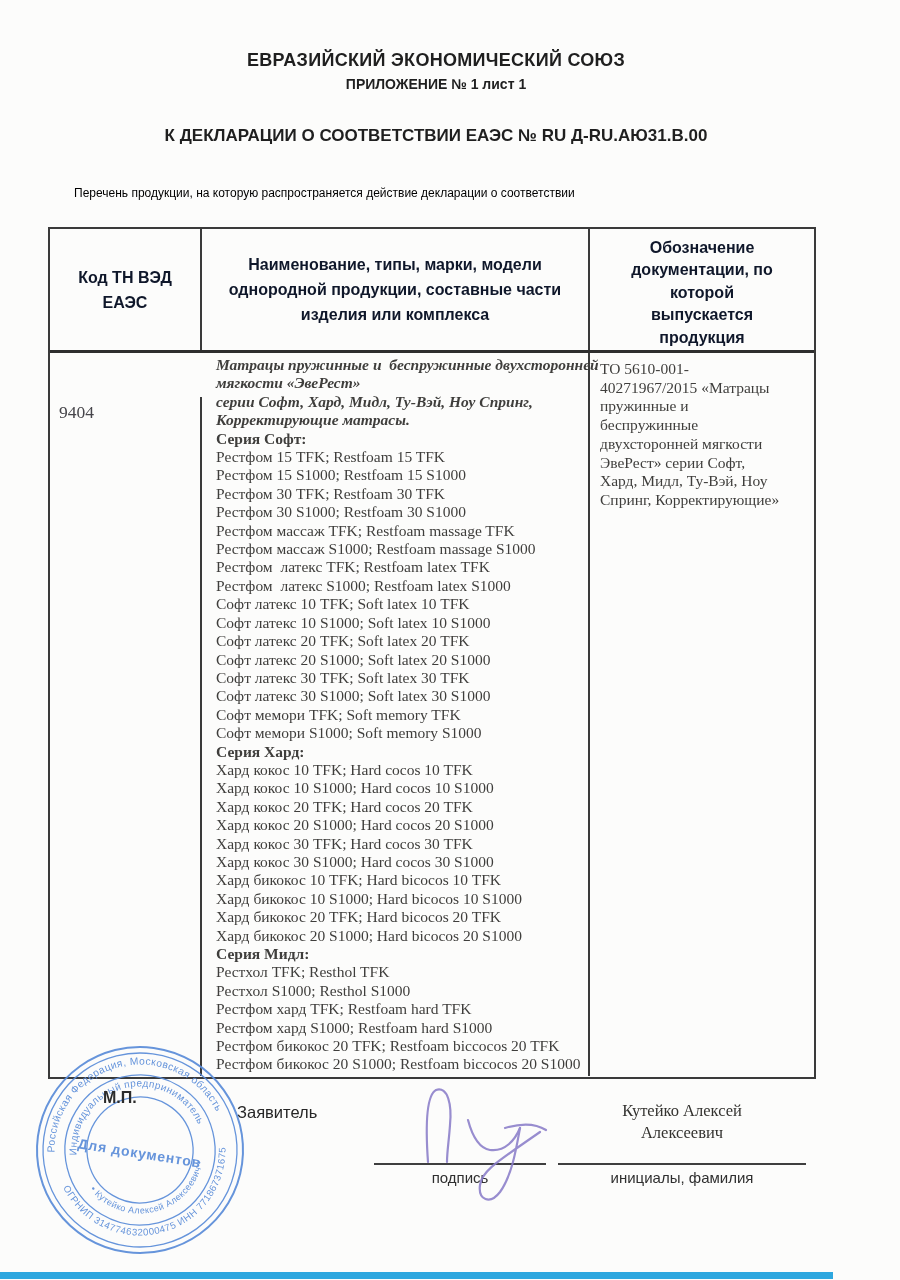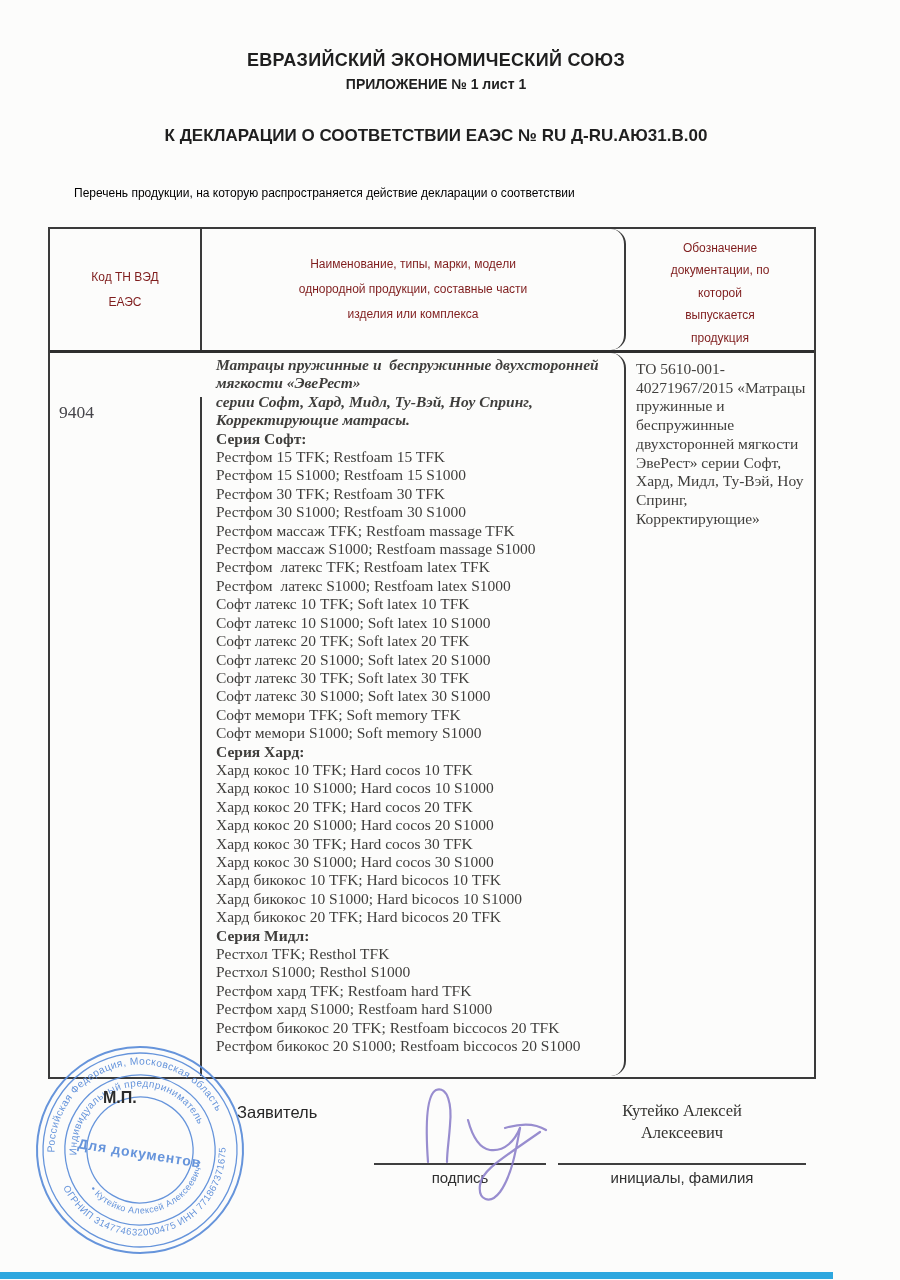--- a/index.html
+++ b/index.html
@@ -9,23 +9,23 @@
   .t1{top:50px;font-size:18px;letter-spacing:.3px;}
   .t2{top:76px;font-size:14px;}
   .t3{top:126px;font-size:17px;}
   .subtitle{position:absolute;left:74px;top:186px;font-size:12px;color:#000000;}
 
   .doc-table{position:absolute;left:48px;top:227px;width:768px;height:852px;
              border:2px solid #3a3a3a;box-sizing:border-box;}
   .thead{display:flex;height:124px;border-bottom:3px solid #2e2e2e;box-sizing:border-box;}
   .tbody{display:flex;height:723px;}
   .c1{width:152px;box-sizing:border-box;}
-  .c2{width:424px;box-sizing:border-box;border-radius:15px;}
+  .c2{width:388px;box-sizing:border-box;}
   .c3{flex:1;box-sizing:border-box;}
-  .th{font-weight:400;font-size:12px;line-height:25px;text-align:center;color:#7f1d1d;}
+  .th{font-weight:700;font-size:16px;line-height:25px;text-align:center;color:#0f172a;}
   .th.c1{padding-top:36px;border-right:2px solid #3a3a3a;text-align:center;}
   .th.c2{padding-top:23px;border-right:2px solid #3a3a3a;}
   .th.c3{padding-top:8px;line-height:22.4px;}
   .td{font-family:"Liberation Serif",serif;color:#3f3e3c;}
   .td.c1{font-size:17.5px;padding:5px 0 0 9px;border-right:2px solid #3a3a3a;color:#46454a;margin-top:44px;}
   .td.c2{font-size:15.5px;line-height:18.4px;padding:3px 0 0 14px;border-right:2px solid #3a3a3a;}
   .td.c2 div{white-space:pre;}
   .td.c3{font-size:15.5px;line-height:18.7px;padding:7px 6px 0 10px;}
   .st-bi{font-weight:700;font-style:italic;}
   .st-b{font-weight:700;}
@@ -101,20 +101,21 @@
           <div class="st-b">Серия Хард:</div>
           <div>Хард кокос 10 TFK; Hard cocos 10 TFK</div>
           <div>Хард кокос 10 S1000; Hard cocos 10 S1000</div>
           <div>Хард кокос 20 TFK; Hard cocos 20 TFK</div>
           <div>Хард кокос 20 S1000; Hard cocos 20 S1000</div>
           <div>Хард кокос 30 TFK; Hard cocos 30 TFK</div>
           <div>Хард кокос 30 S1000; Hard cocos 30 S1000</div>
           <div>Хард бикокос 10 TFK; Hard bicocos 10 TFK</div>
           <div>Хард бикокос 10 S1000; Hard bicocos 10 S1000</div>
           <div>Хард бикокос 20 TFK; Hard bicocos 20 TFK</div>
+          <div>Хард бикокос 20 S1000; Hard bicocos 20 S1000</div>
           <div class="st-b">Серия Мидл:</div>
           <div>Рестхол TFK; Resthol TFK</div>
           <div>Рестхол S1000; Resthol S1000</div>
           <div>Рестфом хард TFK; Restfoam hard TFK</div>
           <div>Рестфом хард S1000; Restfoam hard S1000</div>
           <div>Рестфом бикокос 20 TFK; Restfoam biccocos 20 TFK</div>
           <div>Рестфом бикокос 20 S1000; Restfoam biccocos 20 S1000</div>
         </div>
       <div class="td c3">
           <div>ТО 5610-001-</div>

